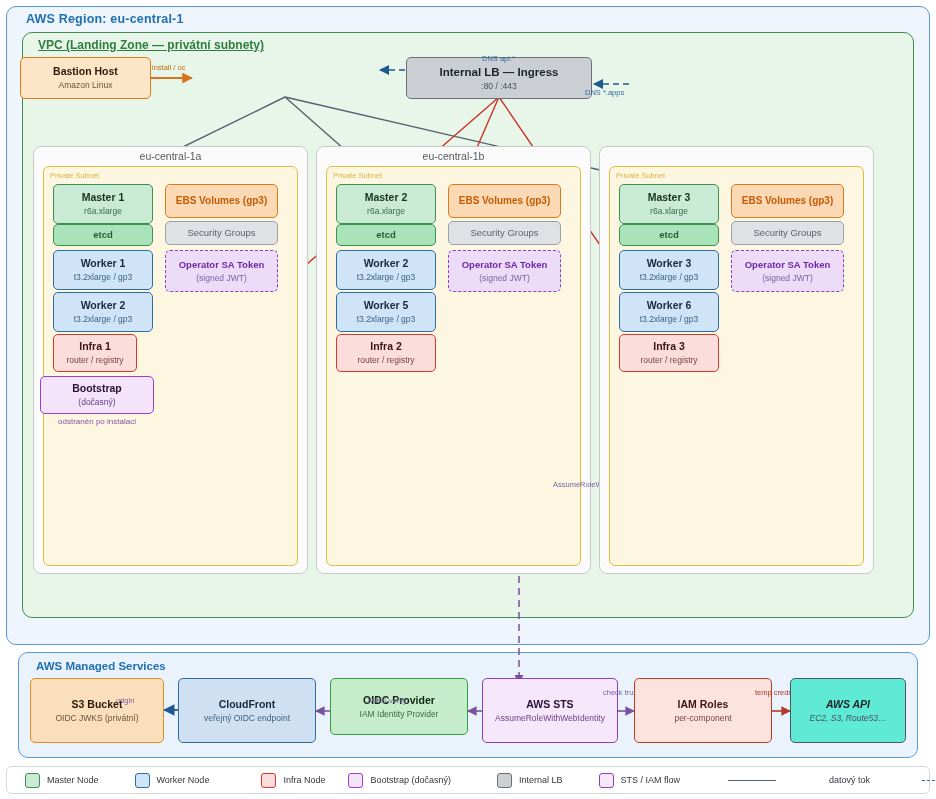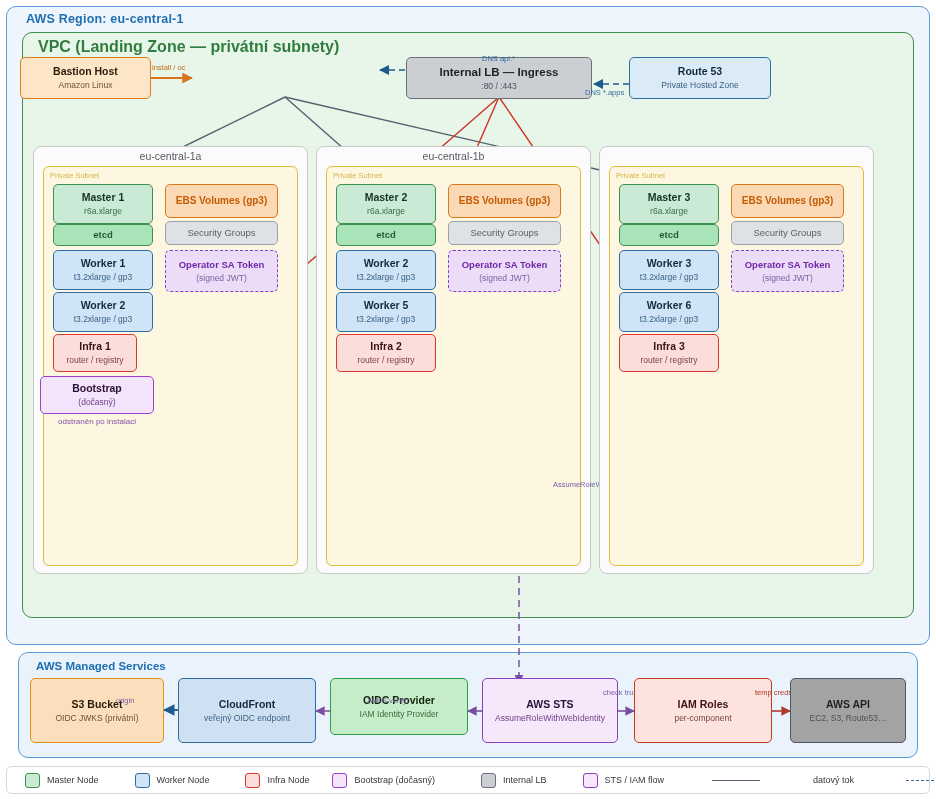--- a/index.html
+++ b/index.html
@@ -26,21 +26,21 @@
     left:26px;top:12px;
     font-size:12.5px;font-weight:bold;color:#1f6fb2;letter-spacing:.2px;
   }
   .panel-vpc{
     left:22px;top:32px;width:892px;height:586px;
     border:1.6px solid #3f8f4f;border-radius:10px;
     background:#e7f6e9;
   }
   .panel-vpc-title{
     left:38px;top:38px;
-    font-size:16px;font-weight:bold;color:#2f7d3f;
+    font-size:12px;font-weight:bold;color:#2f7d3f;text-decoration:underline;
   }
   .panel-managed{
     left:18px;top:652px;width:900px;height:106px;
     border:1.6px solid #5b9bd5;border-radius:10px;
     background:#eaf2fb;
   }
   .panel-managed-title{
     left:36px;top:660px;
     font-size:11.5px;font-weight:bold;color:#1f6fb2;
   }
@@ -119,21 +119,21 @@
   .n-cf .s{color:#3d6283;}
   .n-oidc{background:#c6ecc9;border:1.6px solid #2f9e44;}
   .n-oidc .t{color:#10260f;}
   .n-oidc .s{color:#3c6b3f;}
   .n-sts{background:#f6e7fb;border:1.6px solid #8a3fc0;}
   .n-sts .t{color:#2b1036;}
   .n-sts .s{color:#6b3f86;}
   .n-iam{background:#fce3de;border:1.6px solid #c23a21;}
   .n-iam .t{color:#3c1412;}
   .n-iam .s{color:#7a4340;}
-  .n-awsapi{background:#a3a3a3;border:1.6px solid #4d5863;}
+  .n-awsapi{background:#5eead4;border:1.6px solid #4d5863;font-style:italic;}
   .n-awsapi .t{color:#1d2227;}
   .n-awsapi .s{color:#4a5058;}
 
   
   .elabel{font-size:7.5px;white-space:nowrap;}
   .el-orange{color:#c46a14;}
   .el-blue{color:#35699b;}
   .el-purple{color:#7b5fa0;}
   .el-red{color:#b0382c;}
 
@@ -222,24 +222,20 @@
 
 
   <div class="abs node n-lb" style="left:406px;top:57px;width:186px;height:42px;">
     <div class="t">Internal LB — Ingress</div>
     <div class="s">:80 / :443</div>
   </div>
 
   <div class="abs elabel el-blue" style="left:482px;top:54px;">DNS api.*</div>
   <div class="abs elabel el-blue" style="left:585px;top:88px;">DNS *.apps</div>
 
-  <div class="abs node n-r53" style="left:629px;top:57px;width:142px;height:42px;">
-    <div class="t">Route 53</div>
-    <div class="s">Private Hosted Zone</div>
-  </div>
 
   <div class="abs az" style="left:33px;"></div>
   <div class="abs az-title" style="left:33px;">eu-central-1a</div>
   <div class="abs subnet" style="left:43px;"></div>
   <div class="abs subnet-label" style="left:50px;top:171px;">Private Subnet</div>
 
   <div class="abs node n-master" style="left:53px;top:184px;width:100px;height:40px;">
     <div class="t">Master 1</div>
     <div class="s">r6a.xlarge</div>
   </div>
@@ -385,21 +381,21 @@
 
   <div class="abs legend">
     <div class="lg-item">
       <span class="lg-sw" style="background:#c9ead4;border:1.4px solid #3f8f4f;"></span>
       <span class="lg-tx">Master Node</span>
     </div>
     <div class="lg-item" style="margin-left:36px;">
       <span class="lg-sw" style="background:#cfe4f6;border:1.4px solid #2e6da4;"></span>
       <span class="lg-tx">Worker Node</span>
     </div>
-    <div class="lg-item" style="margin-left:36px;">
+    <div class="lg-item" style="margin-left:52px;">
       <span class="lg-sw" style="background:#fbdedc;border:1.4px solid #d9382c;"></span>
       <span class="lg-tx">Infra Node</span>
     </div>
     <div class="lg-item" style="margin-left:23px;">
       <span class="lg-sw" style="background:#f3e3fb;border:1.4px solid #9b3fd0;"></span>
       <span class="lg-tx">Bootstrap (dočasný)</span>
     </div>
     <div class="lg-item" style="margin-left:46px;">
       <span class="lg-sw" style="background:#cbcfd4;border:1.4px solid #6b7077;"></span>
       <span class="lg-tx">Internal LB</span>

